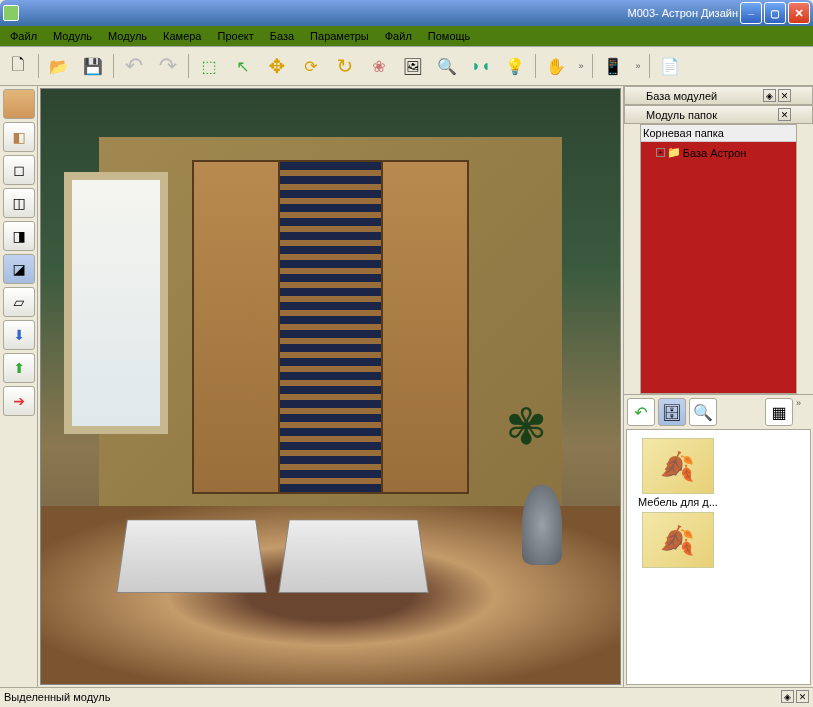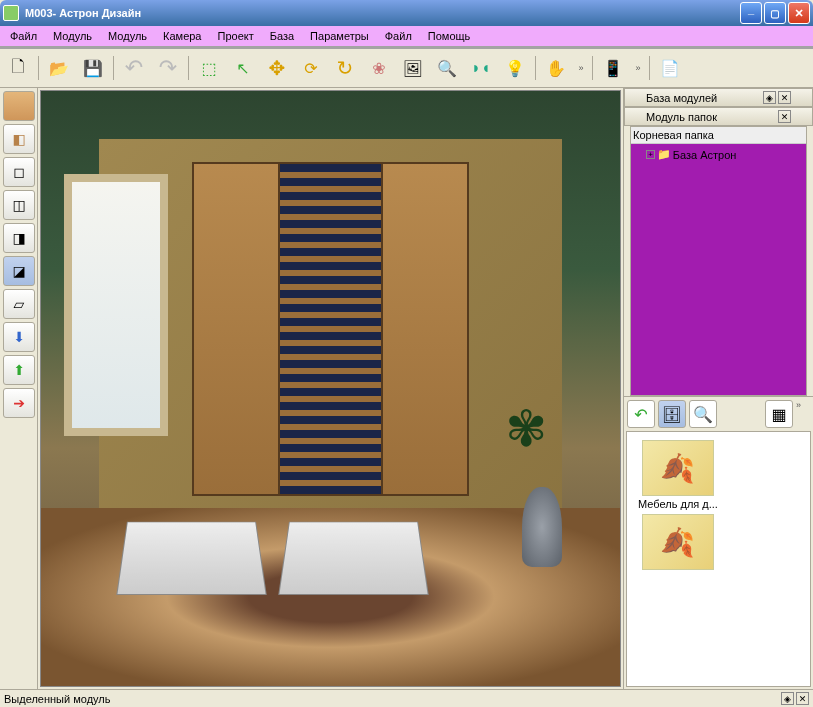--- a/index.html
+++ b/index.html
@@ -1,28 +1,28 @@
 <!DOCTYPE html>
 <html><head>
 <meta charset="utf-8">
 <style>
 * { margin: 0; padding: 0; box-sizing: border-box; font-family: Tahoma, sans-serif; font-size: 11px; }
 body { background: #ece9d8; width: 813px; height: 707px; overflow: hidden; }
 
 .titlebar { height: 26px; background: linear-gradient(#7ba2e7,#3a6ea5); display:flex; align-items:center; padding:0 3px; color:#fff; border-radius:6px 6px 0 0; }
 .titlebar .app-icon { width:16px; height:16px; background:#8c6; border:1px solid #fff; margin-right:4px; border-radius:2px;}
-.titlebar .title { flex:1; font-weight:bold; color:#fff; padding-left:2px;}
+.titlebar .title { flex:1; font-weight:normal; color:#fff; padding-left:2px;text-align:right;}
 .titlebar .winbtn { width:22px; height:22px; margin-left:2px; border:1px solid #fff; border-radius:3px; display:flex; align-items:center; justify-content:center; font-weight:bold;}
 .btn-min,.btn-max { background: linear-gradient(#6fa8f5,#2d62c0);}
 .btn-close { background: linear-gradient(#ee7766,#d43a1a);}
 .btn-min::after{content:"_"; color:#fff; position:relative; top:-4px;}
 .btn-max::after{content:"▢"; color:#fff; font-size:10px;}
 .btn-close::after{content:"✕"; color:#fff;}
 
-.menubar { background:#f0abfc; padding:2px 4px; display:flex; gap:4px; border-bottom:3px solid #a3a3a3;}
+.menubar { background:#4d7c0f; padding:2px 4px; display:flex; gap:4px; border-bottom:1px solid #a3a3a3;}
 .menubar span { padding:2px 6px;}
 
 .toolbar { background:#ece9d8; border-bottom:1px solid #aca899; display:flex; align-items:center; padding:3px 2px; gap:2px; }
 .toolbar .sep { width:1px; height:24px; background:#aca899; margin:0 2px;}
 .tbtn { width:32px; height:32px; display:flex; align-items:center; justify-content:center; border:1px solid transparent; border-radius:3px; font-size:16px;}
 .more { width:14px; font-size:9px; color:#555;}
 
 .workspace { display:flex; height: calc(707px - 26px - 22px - 40px - 18px); }
 
 .lefttools { width:38px; background:#ece9d8; border-right:1px solid #aca899; padding:3px; display:flex; flex-direction:column; gap:3px;}
@@ -41,21 +41,21 @@
 .bed1{ left:14%; bottom:14%;}
 .bed2{ left:42%; bottom:14%;}
 .window { position:absolute; left:4%; top:14%; width:18%; height:44%; background:linear-gradient(#f5f5f0,#dfe8ea); border:8px solid #c8b890;}
 .vase { position:absolute; right:10%; bottom:20%; width:40px; height:80px; background:radial-gradient(#9aa0a8,#5a6068); border-radius:18px 18px 10px 10px / 40px 40px 10px 10px;}
 .plant { position:absolute; right:6%; bottom:34%; width:80px; height:70px; color:#1a401a; font-size:50px; line-height:0.6;}
 
 .rightpanel { width:190px; background:#ece9d8; border-left:1px solid #aca899; display:flex; flex-direction:column;}
 .panelhdr { background:linear-gradient(#f5f3e9,#ddd9c6); border:1px solid #aca899; padding:2px 21px; display:flex; align-items:center;}
 .panelhdr .pt { flex:1;}
 .panelhdr .pb { width:13px; height:13px; border:1px solid #888; margin-left:2px; display:flex; align-items:center; justify-content:center; font-size:9px;}
-.tree { flex:0 0 270px; background:#a21caf; border:1px solid #aca899; margin:0 6px; padding:3px; overflow:hidden;}
+.tree { flex:0 0 270px; background:#b91c1c; border:1px solid #aca899; margin:0 16px; padding:3px; overflow:hidden;}
 .tree-root { padding:2px; background:#eee; border-bottom:1px solid #ccc; margin:-3px -3px 3px;}
 .treeitem { display:flex; align-items:center; gap:2px; padding:1px 0 1px 12px;}
 .exp { width:9px; height:9px; border:1px solid #888; display:inline-flex; align-items:center; justify-content:center; font-size:8px; line-height:1;}
 .ficon { color:#e7c65b;}
 
 .thumb-tools { padding:3px; display:flex; gap:3px; border-top:1px solid #aca899; margin-top:auto;}
 .thumb-tools .tbtn{ border:1px solid #aca899; width:28px; height:28px; background:#fff;}
 .thumb-tools .tbtn.sel{ background:linear-gradient(#c1d2ee,#a6bde0);}
 .thumbs { flex:1; background:#fff; border:1px solid #aca899; margin:0 2px 2px; padding:6px; overflow:hidden;}
 .thumb { width:86px; display:inline-block; text-align:center; vertical-align:top; margin:2px;}

